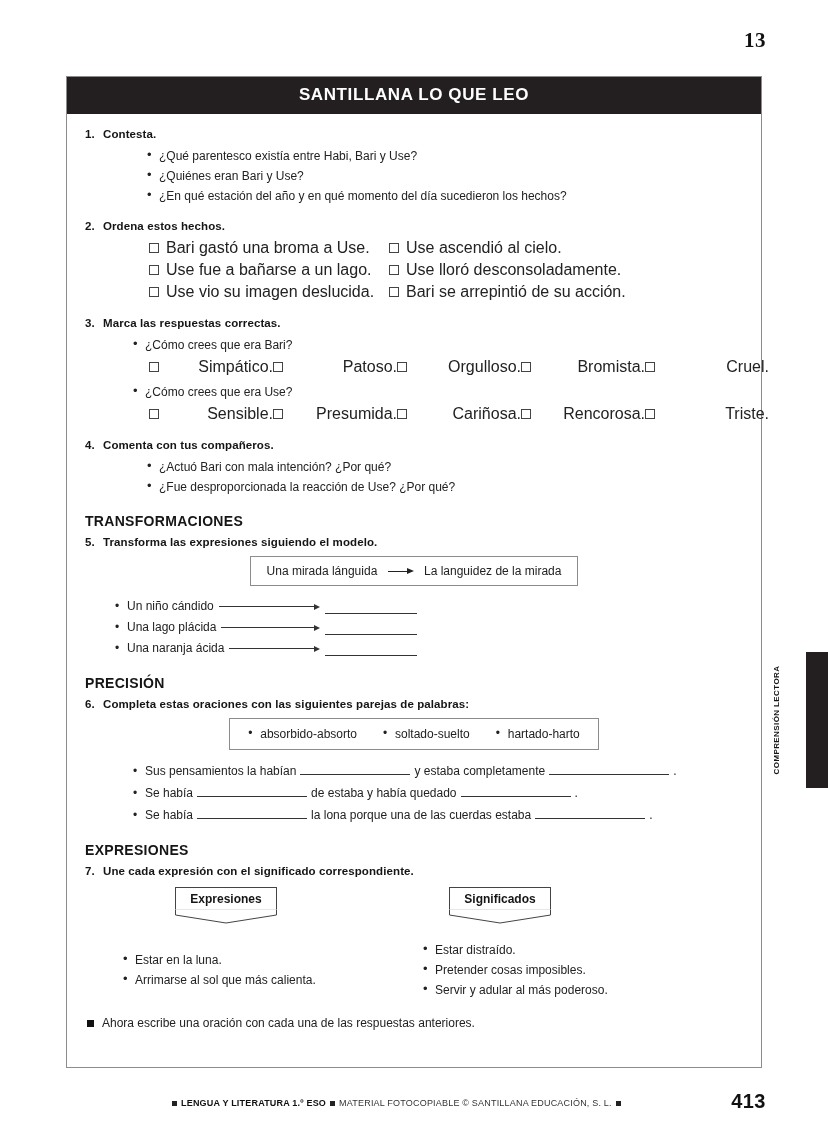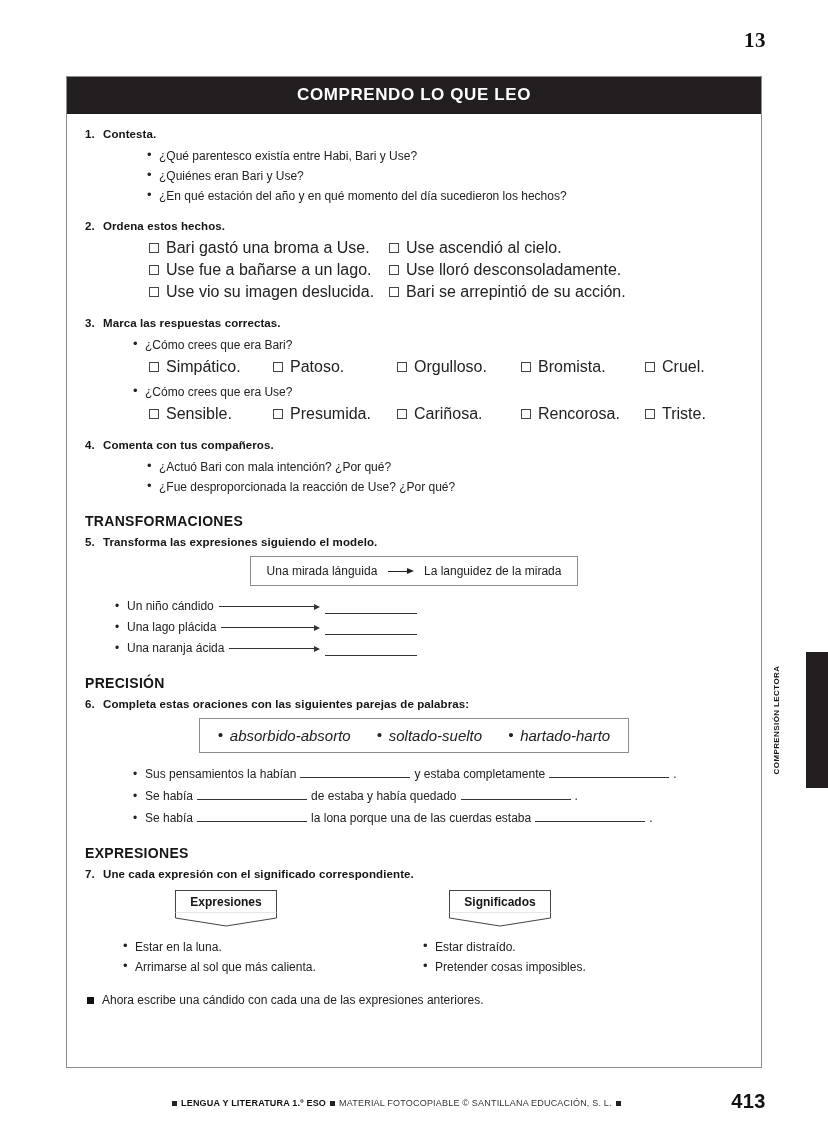--- a/index.html
+++ b/index.html
@@ -132,20 +132,21 @@
 
   .opt-row {
     margin-left: 64px;
     display: flex;
     margin-top: 1px;
     margin-bottom: 3px;
   }
   .opt-row .cb-item {
     width: 124px;
     flex: none;
+    justify-content: space-between;
   }
 
   
   .model-box {
     border: 1px solid #8c8c8c;
     display: inline-block;
     padding: 7px 16px;
     font-size: 12px;
     color: #222;
     background: #fff;
@@ -187,23 +188,22 @@
     padding: 8px 18px;
     background: #fff;
   }
   .bank-list {
     display: flex;
     gap: 26px;
   }
   .bank-item {
     position: relative;
     padding-left: 12px;
-    font-size: 15px;
-    color: #222;
-    font-style: italic;
+    font-size: 12px;
+    color: #222;
   }
   .bank-item::before {
     content: "\2022";
     position: absolute;
     left: 0;
     top: -1px;
   }
 
   
   .trans-cols {
@@ -313,21 +313,21 @@
     color: #151515;
   }
   .banner svg {
     display: block;
     margin-top: -1px;
   }
 
   .pair-cols {
     display: flex;
     margin-left: 36px;
-    margin-top: 10px;
+    margin-top: 16px;
     align-items: center;
   }
   .pair-col { width: 300px; }
 
   
   .note-row {
     display: flex;
     align-items: baseline;
     font-size: 12px;
     margin-top: 14px;
@@ -403,21 +403,21 @@
     letter-spacing: 0.5px;
   }
 </style>
 </head>
 <body>
 
 <div class="page-num-top">13</div>
 
 <div class="sheet">
 
-  <div class="sheet-title-bar">COMPRENDO LO QUE LEO</div>
+  <div class="sheet-title-bar">SANTILLANA LO QUE LEO</div>
 
   <div class="sheet-body">
 
     <div class="exercise">
       <div class="ex-head">
         <span class="ex-num">1.</span>
         <span>Contesta.</span>
       </div>
       <ul class="bullets indent-60">
         <li>¿Qué parentesco existía entre Habi, Bari y Use?</li>
@@ -635,26 +635,27 @@
       </div>
 
       <div class="pair-cols">
         <ul class="bullets pair-col">
           <li>Estar en la luna.</li>
           <li>Arrimarse al sol que más calienta.</li>
         </ul>
         <ul class="bullets pair-col">
           <li>Estar distraído.</li>
           <li>Pretender cosas imposibles.</li>
+          <li>Servir y adular al más poderoso.</li>
         </ul>
       </div>
 
       <div class="note-row">
         <span class="sq-bullet"></span>
-        <span>Ahora escribe una cándido con cada una de las expresiones anteriores.</span>
+        <span>Ahora escribe una oración con cada una de las respuestas anteriores.</span>
       </div>
     </div>
 
   </div>
 </div>
 
 <div class="side-tab-black"></div>
 <div class="side-tab-text">COMPRENSIÓN LECTORA</div>
 
 <div class="footer">

